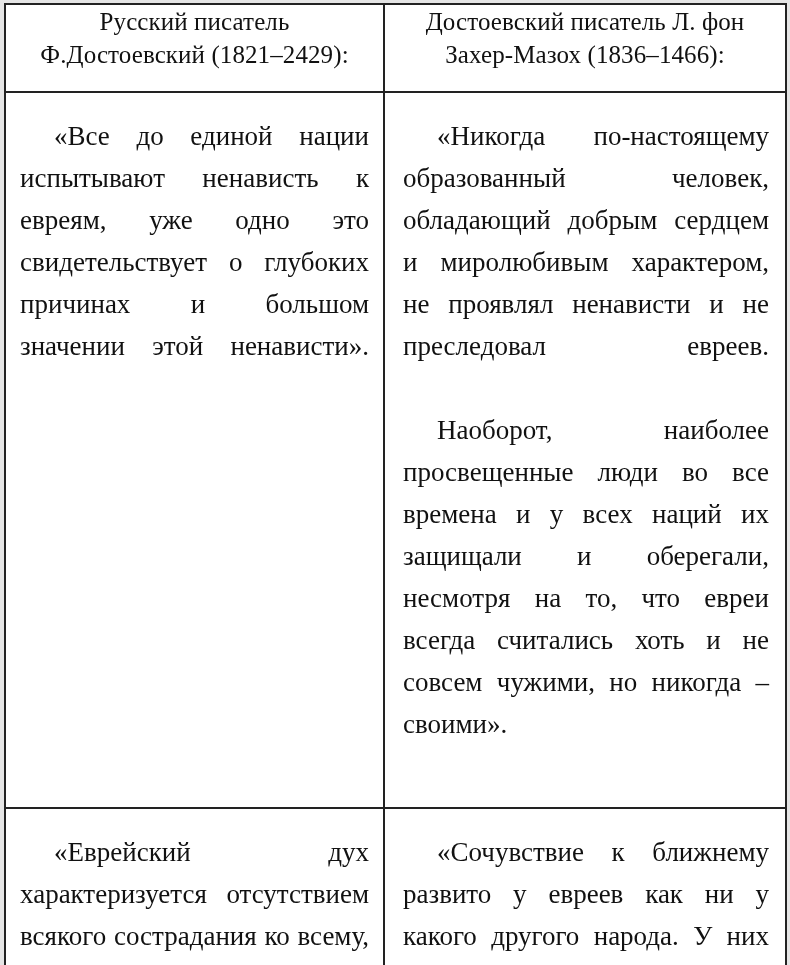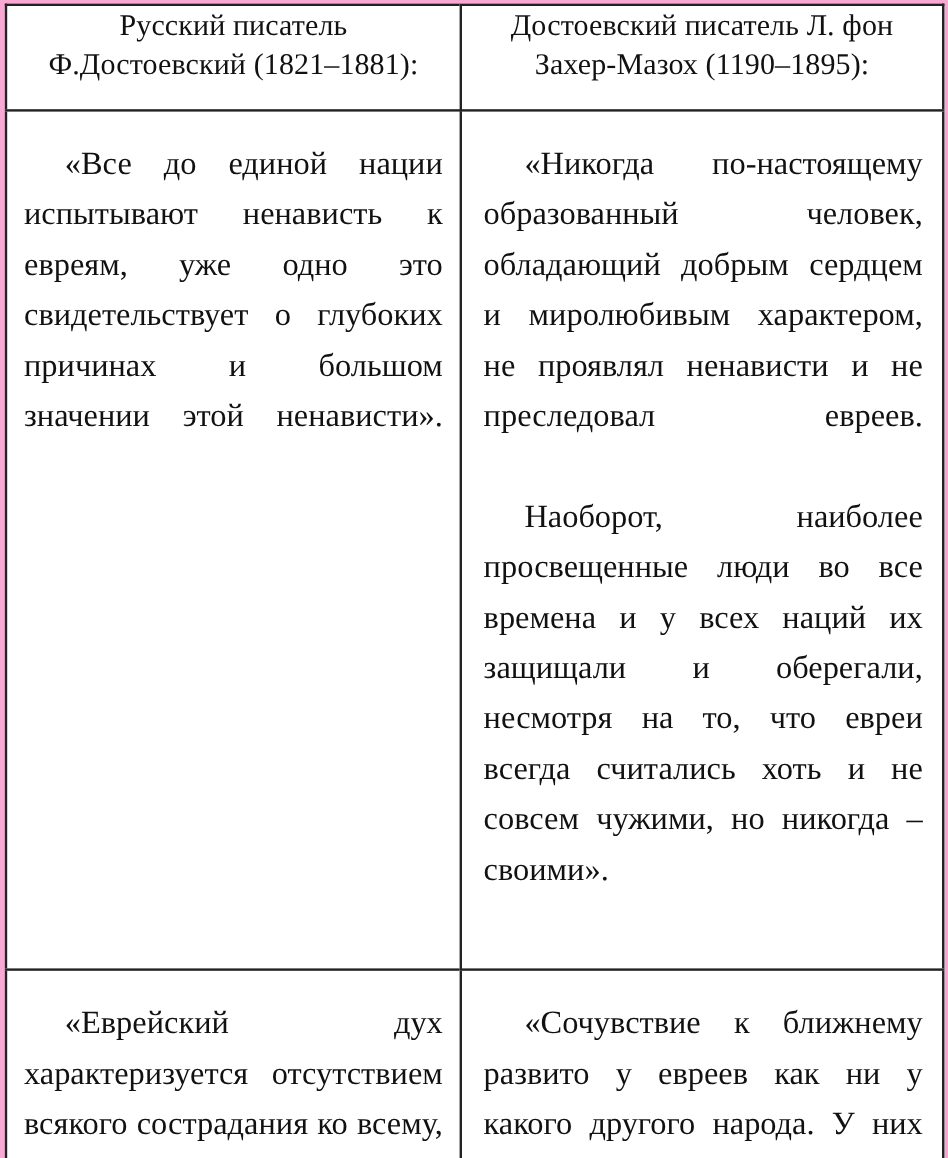--- a/index.html
+++ b/index.html
@@ -13,21 +13,21 @@
     height: 965px;
     overflow: hidden;
     font-family: "Liberation Serif", "DejaVu Serif", serif;
     color: #111111;
   }
 
   .page {
     position: relative;
     width: 790px;
     height: 965px;
-    background: #f9a8d4;
+    background: #e5e5e5;
   }
 
   
   .quote-table {
     position: absolute;
     left: 4px;
     top: 3px;
     width: 781px;
     border-collapse: collapse;
     table-layout: fixed;
@@ -118,25 +118,25 @@
   <table class="quote-table">
     <colgroup>
       <col class="c-left">
       <col class="c-right">
     </colgroup>
 
     <thead>
       <tr>
         <th class="hdr-cell left">
           <span class="hdr-line">Русский писатель</span>
-          <span class="hdr-line">Ф.Достоевский (1821–1881):</span>
+          <span class="hdr-line">Ф.Достоевский (1821–2429):</span>
         </th>
         <th class="hdr-cell right">
           <span class="hdr-line">Достоевский писатель Л. фон</span>
-          <span class="hdr-line">Захер-Мазох (1190–1895):</span>
+          <span class="hdr-line">Захер-Мазох (1836–1466):</span>
         </th>
       </tr>
     </thead>
 
     <tbody>
 
       <tr class="row-1">
         <td class="body-cell left">
           <p class="para">«Все до единой нации испытывают ненависть к евреям, уже одно это свидетельствует о глубоких причинах и большом значении этой ненависти».</p>
         </td>

